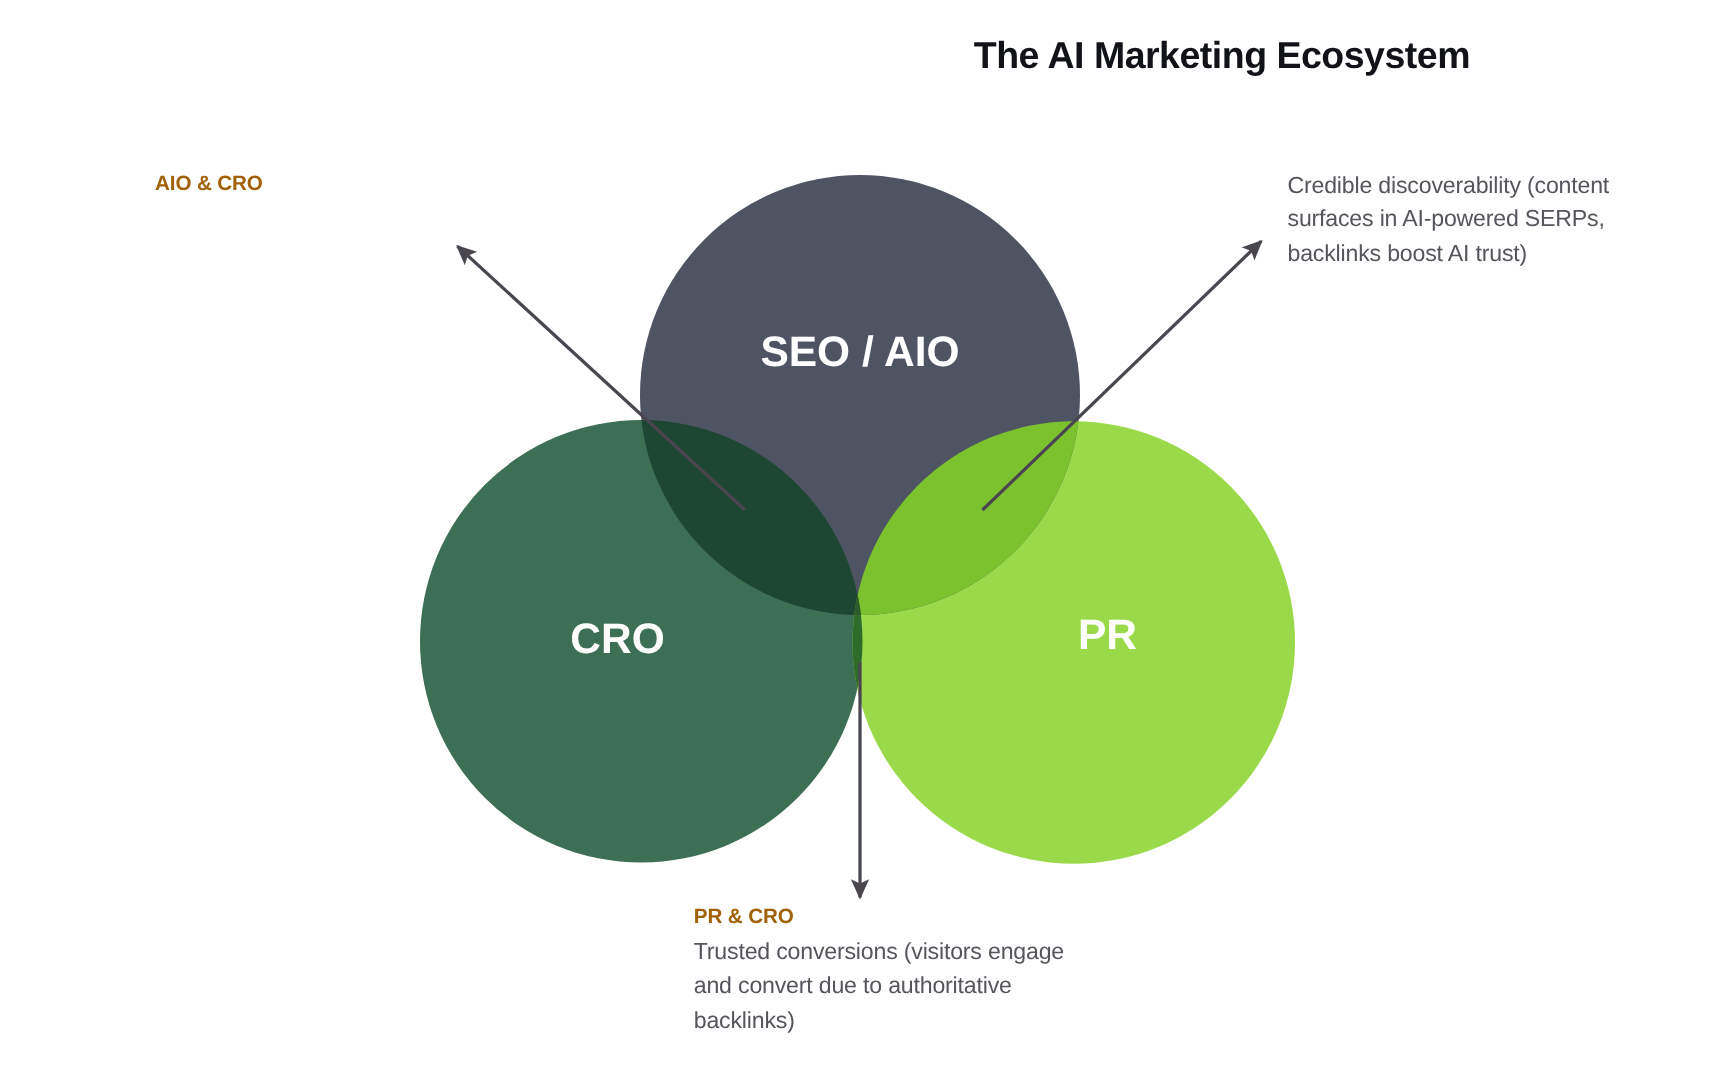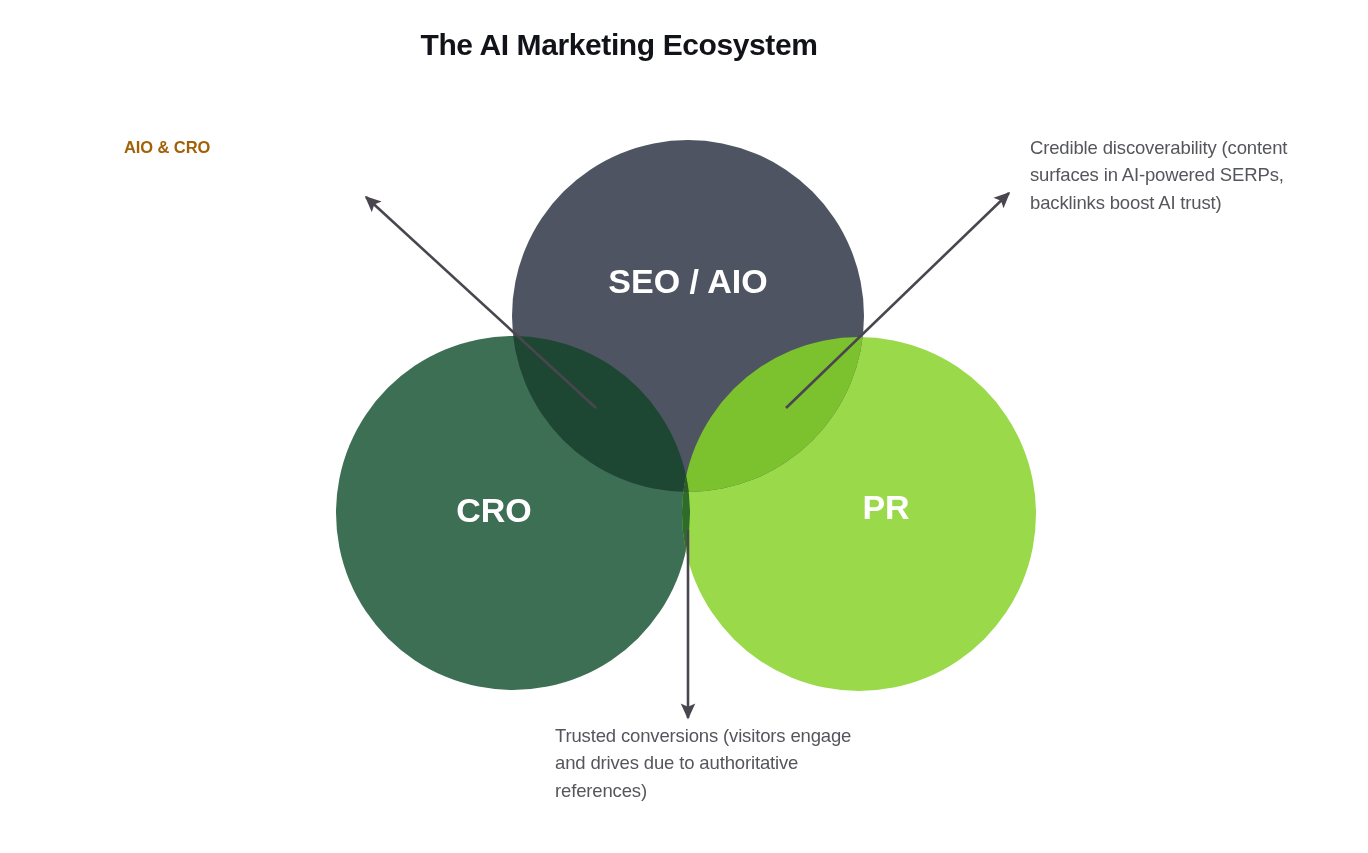--- a/index.html
+++ b/index.html
@@ -24,27 +24,26 @@
     height: 853px;
     background: #ffffff;
   }
 
   
   .title {
     position: absolute;
     left: 0;
     top: 28px;
     width: 1176px;
-    text-align: center;
+    text-align: right;
     font-size: 30px;
     font-weight: 700;
     letter-spacing: -0.4px;
     color: #111318;
     font-family: "Liberation Sans", sans-serif;
-    padding-left: 31px;
   }
 
   
   .venn {
     position: absolute;
     left: 0;
     top: 0;
     width: 1368px;
     height: 853px;
   }
@@ -144,16 +143,17 @@
 
   <div class="annot" id="annot-left">
     <p class="hd">AIO &amp; CRO</p>
   </div>
 
   <div class="annot" id="annot-right">
     <p class="bd">Credible discoverability (content surfaces in AI-powered SERPs, backlinks boost AI trust)</p>
   </div>
 
   <div class="annot" id="annot-bottom">
-    <p class="bd">Trusted conversions (visitors engage and drives due to authoritative references)</p>
+    <p class="hd">PR &amp; CRO</p>
+    <p class="bd">Trusted conversions (visitors engage and convert due to authoritative backlinks)</p>
   </div>
 
 </div>
 
 </body></html>

